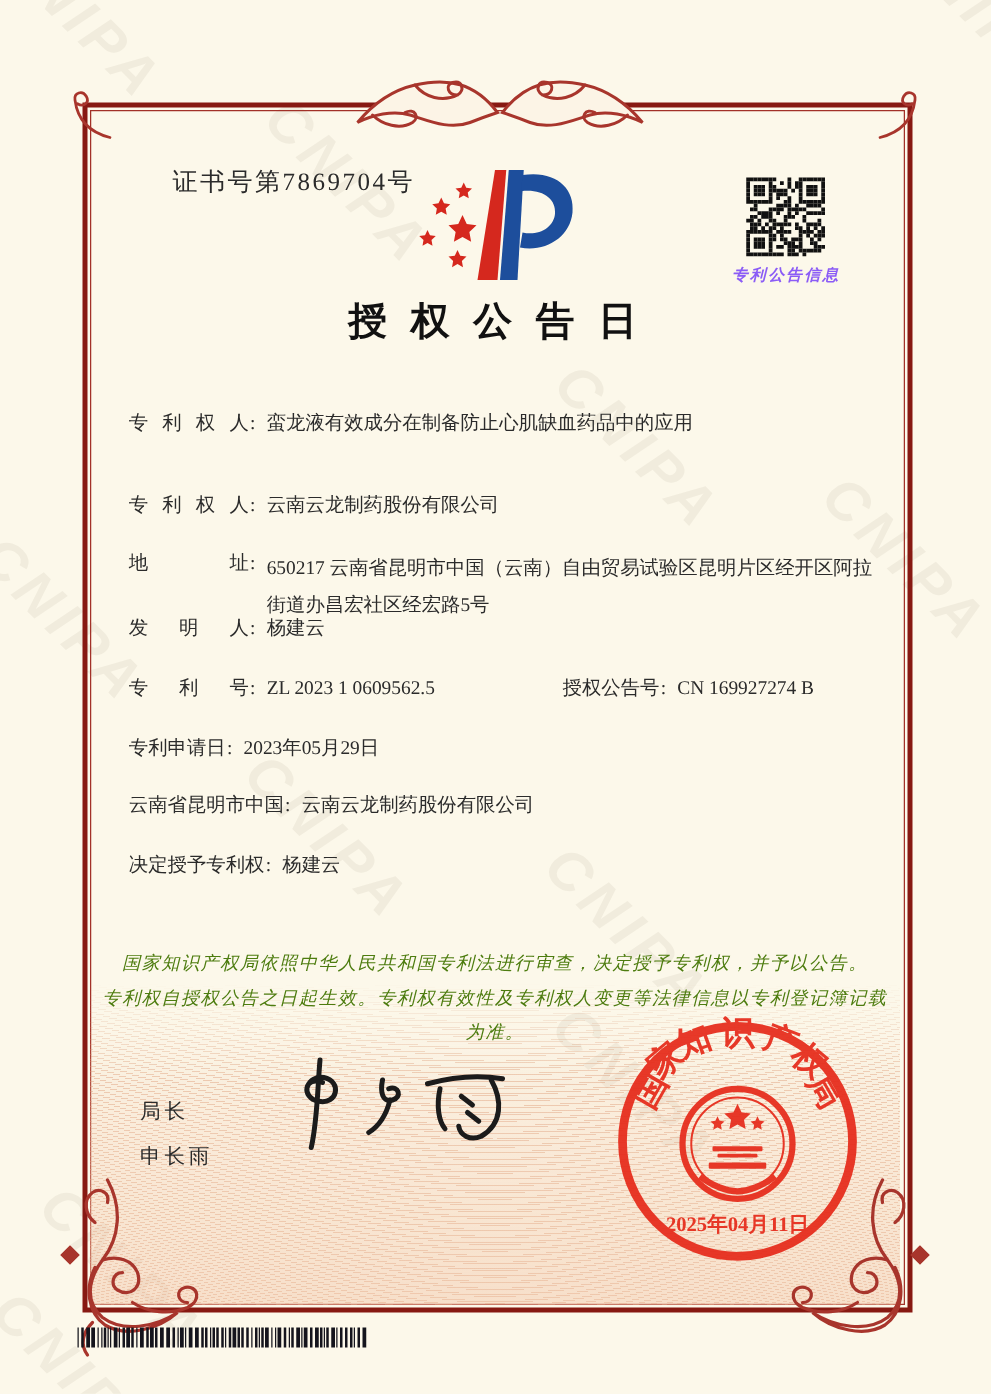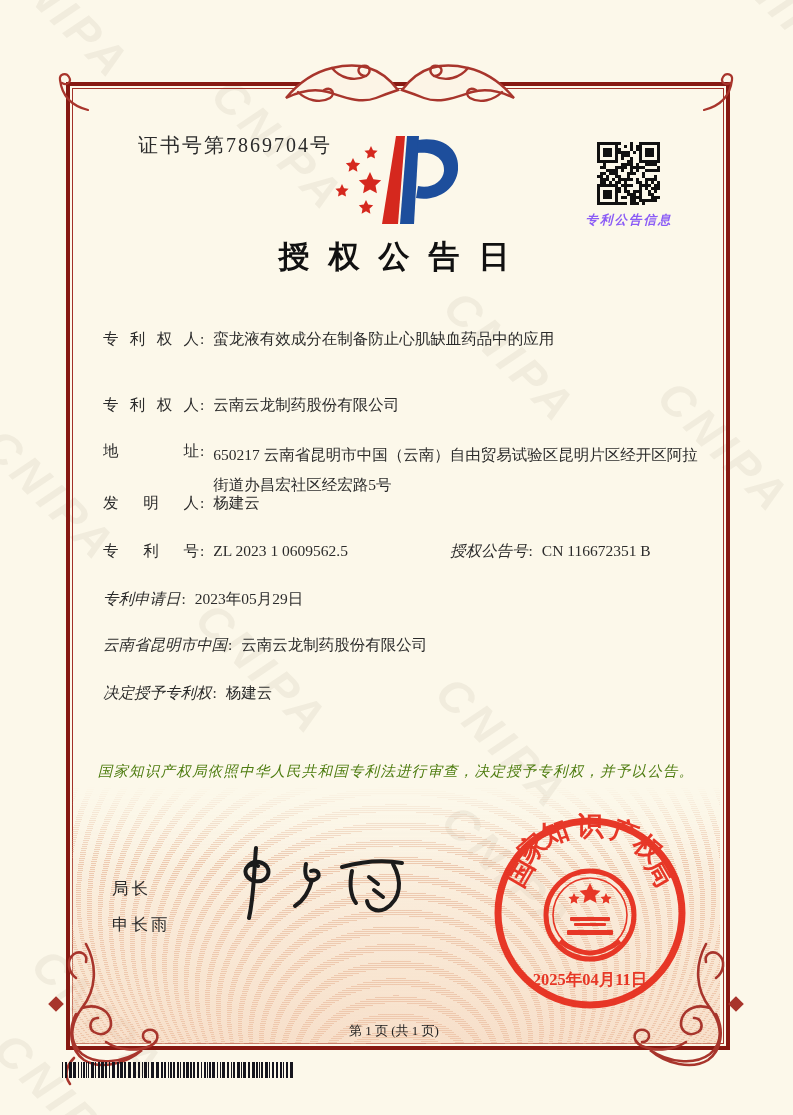--- a/index.html
+++ b/index.html
@@ -39,21 +39,21 @@
   .qrbox .d{background:#111;}
   .qrlabel{position:absolute;left:576px;top:212px;width:106px;text-align:center;z-index:5;
            font-size:12.5px;font-style:italic;letter-spacing:2px;color:#8b5cf6;font-weight:600;}
   .title{position:absolute;left:66px;top:236px;width:656px;text-align:center;z-index:5;
          font-size:31px;font-weight:700;letter-spacing:19px;text-indent:19px;color:#111;}
 
   
   .row{position:absolute;left:103px;font-size:15.5px;white-space:nowrap;z-index:5;line-height:1.45;}
   .row2{position:absolute;left:450px;font-size:15.5px;white-space:nowrap;z-index:5;line-height:1.45;}
   .lab{display:inline-block;width:96px;text-align:justify;text-align-last:justify;vertical-align:top;}
-  .labn{display:inline-block;vertical-align:top;font-style:italic;}
+  .labn{display:inline-block;vertical-align:top;}
   .colon{display:inline-block;margin:0 9px 0 1px;vertical-align:top;}
   .val{display:inline-block;vertical-align:top;}
   .val-wrap{white-space:normal;width:486px;line-height:1.95;}
 
   
   .legal{position:absolute;left:80px;top:758px;width:632px;z-index:5;text-align:center;
          font-style:italic;font-size:14.5px;letter-spacing:1.2px;color:#4d7c0f;line-height:1.9;}
 
   
   .signer-title{position:absolute;left:112px;top:878px;font-size:16.5px;z-index:5;letter-spacing:3px;}
@@ -598,34 +598,35 @@
   <div class="row" style="top:440px">
     <span class="lab">地址</span><span class="colon">:</span><span class="val val-wrap">650217 云南省昆明市中国（云南）自由贸易试验区昆明片区经开区阿拉街道办昌宏社区经宏路5号</span>
   </div>
   <div class="row" style="top:492px">
     <span class="lab">发明人</span><span class="colon">:</span><span class="val">杨建云</span>
   </div>
   <div class="row" style="top:540px">
     <span class="lab">专利号</span><span class="colon">:</span><span class="val">ZL 2023 1 0609562.5</span>
   </div>
   <div class="row2" style="top:540px">
-    <span class="labn">授权公告号</span><span class="colon">:</span><span class="val">CN 116672351 B</span>
+    <span class="labn">授权公告号</span><span class="colon">:</span><span class="val">CN 169927274 B</span>
   </div>
   <div class="row" style="top:588px">
     <span class="labn">专利申请日</span><span class="colon">:</span><span class="val">2023年05月29日</span>
   </div>
   <div class="row" style="top:634px">
     <span class="labn">云南省昆明市中国</span><span class="colon">:</span><span class="val">云南云龙制药股份有限公司</span>
   </div>
   <div class="row" style="top:682px">
     <span class="labn">决定授予专利权</span><span class="colon">:</span><span class="val">杨建云</span>
   </div>
 
   <div class="legal">
     <div>国家知识产权局依照中华人民共和国专利法进行审查，决定授予专利权，并予以公告。</div>
+    <div>专利权自授权公告之日起生效。专利权有效性及专利权人变更等法律信息以专利登记簿记载为准。</div>
   </div>
 
   <div class="signer-title">局长</div>
   <div class="signer-name">申长雨</div>
 
   <svg class="signature" width="200" height="90" viewBox="0 0 200 90">
     <g fill="none" stroke="#1b1b1b" stroke-width="4" stroke-linecap="round">
       <path d="M36,26 C22,20 18,38 33,41 C48,44 52,25 37,22 C31,21 26,24 24,29"></path>
       <path d="M34,8 C32,30 32,56 27,78"></path>
       <path d="M84,24 C82,34 84,42 92,40 C100,38 97,28 89,31"></path>
@@ -660,16 +661,15 @@
           <rect x="80" y="104" width="40" height="4" rx="1"></rect>
           <rect x="84" y="110" width="32" height="3" rx="1"></rect>
           <rect x="77" y="117" width="46" height="5" rx="1"></rect>
           <path d="M70,128 C80,136 92,140 100,140 C108,140 120,136 130,128" fill="none" stroke="#e62a1a" stroke-width="5"></path>
         </g>
       </g>
       <text x="100" y="172" text-anchor="middle" fill="#e62a1a" font-size="16.5" font-weight="700" font-family="'Liberation Serif','DejaVu Serif',serif">2025年04月11日</text>
     </g>
   </svg>
 
-  <div class="footer">第 1 页 (共 1 页)</div>
   <div class="barcode" id="barcode"><span style="width: 1px; margin-right: 2px;"></span><span style="width: 2px; margin-right: 2px;"></span><span style="width: 3px; margin-right: 1px;"></span><span style="width: 3px; margin-right: 2px;"></span><span style="width: 1px; margin-right: 2px;"></span><span style="width: 1px; margin-right: 1px;"></span><span style="width: 2px; margin-right: 1px;"></span><span style="width: 1px; margin-right: 1px;"></span><span style="width: 1px; margin-right: 2px;"></span><span style="width: 3px; margin-right: 1px;"></span><span style="width: 1px; margin-right: 2px;"></span><span style="width: 2px; margin-right: 1px;"></span><span style="width: 3px; margin-right: 1px;"></span><span style="width: 2px; margin-right: 2px;"></span><span style="width: 1px; margin-right: 2px;"></span><span style="width: 3px; margin-right: 2px;"></span><span style="width: 2px; margin-right: 1px;"></span><span style="width: 3px; margin-right: 1px;"></span><span style="width: 2px; margin-right: 2px;"></span><span style="width: 3px; margin-right: 2px;"></span><span style="width: 3px; margin-right: 2px;"></span><span style="width: 2px; margin-right: 2px;"></span><span style="width: 1px; margin-right: 1px;"></span><span style="width: 3px; margin-right: 1px;"></span><span style="width: 1px; margin-right: 2px;"></span><span style="width: 3px; margin-right: 2px;"></span><span style="width: 3px; margin-right: 2px;"></span><span style="width: 2px; margin-right: 1px;"></span><span style="width: 2px; margin-right: 2px;"></span><span style="width: 1px; margin-right: 1px;"></span><span style="width: 2px; margin-right: 1px;"></span><span style="width: 2px; margin-right: 2px;"></span><span style="width: 2px; margin-right: 1px;"></span><span style="width: 1px; margin-right: 2px;"></span><span style="width: 2px; margin-right: 1px;"></span><span style="width: 3px; margin-right: 1px;"></span><span style="width: 2px; margin-right: 1px;"></span><span style="width: 2px; margin-right: 2px;"></span><span style="width: 2px; margin-right: 2px;"></span><span style="width: 1px; margin-right: 2px;"></span><span style="width: 2px; margin-right: 1px;"></span><span style="width: 1px; margin-right: 1px;"></span><span style="width: 2px; margin-right: 1px;"></span><span style="width: 3px; margin-right: 2px;"></span><span style="width: 1px; margin-right: 2px;"></span><span style="width: 1px; margin-right: 1px;"></span><span style="width: 3px; margin-right: 2px;"></span><span style="width: 2px; margin-right: 2px;"></span><span style="width: 1px; margin-right: 1px;"></span><span style="width: 2px; margin-right: 2px;"></span><span style="width: 3px; margin-right: 1px;"></span><span style="width: 1px; margin-right: 1px;"></span><span style="width: 3px; margin-right: 2px;"></span><span style="width: 2px; margin-right: 2px;"></span><span style="width: 3px; margin-right: 1px;"></span><span style="width: 2px; margin-right: 1px;"></span><span style="width: 1px; margin-right: 1px;"></span><span style="width: 2px; margin-right: 2px;"></span><span style="width: 3px; margin-right: 1px;"></span><span style="width: 1px; margin-right: 2px;"></span><span style="width: 2px; margin-right: 2px;"></span><span style="width: 2px; margin-right: 2px;"></span><span style="width: 2px; margin-right: 1px;"></span><span style="width: 1px; margin-right: 2px;"></span><span style="width: 2px; margin-right: 2px;"></span><span style="width: 3px; margin-right: 2px;"></span></div>
 
 </div>
 
 </body></html>

